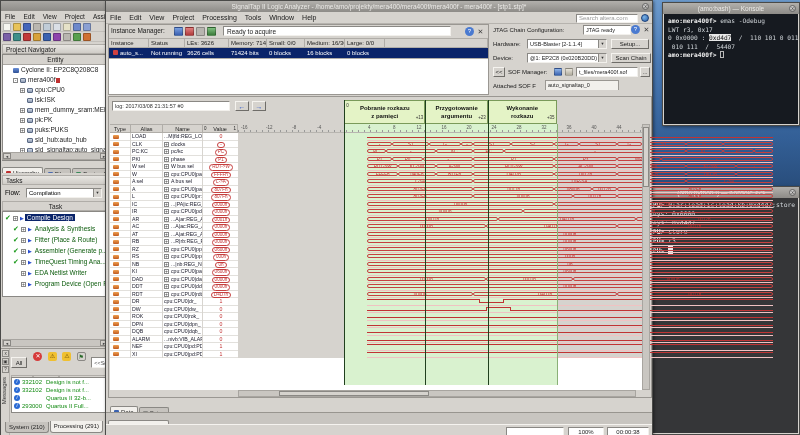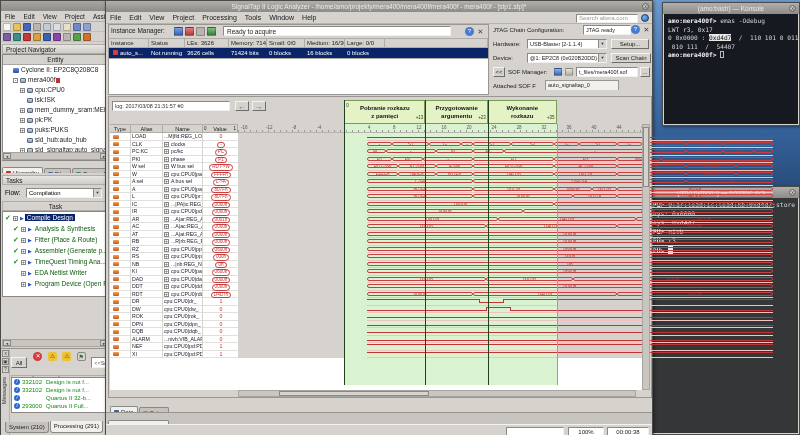--- a/index.html
+++ b/index.html
@@ -220,21 +220,21 @@
 
   <div id="term2" class="win konsole">
     <div class="titlebar">
       <span>(amo:python3) — Konsole &lt;2&gt;</span>
     </div>
     <div class="closebtn" style="right:3px;">x</div>
     <div class="tbody" id="t2body">
         <div class="tl"><span class="prompt">CPU&gt;</span><span> 0;ar;load;ic;load;kb;0xd4d7;store</span></div>
         <div class="tl"><span>Keys: 0x0000</span></div>
         <div class="tl"><span>Keys: 0xd4d7</span></div>
-        <div class="tl"><span class="prompt">CPU&gt;</span><span> nivb</span></div>
+        <div class="tl"><span class="prompt">CPU&gt;</span><span> store</span></div>
         <div class="tl"><span class="prompt">CPU&gt;</span><span> r3</span></div>
         <div class="tl"><span class="prompt">CPU&gt;</span><span> </span><span class="cursor-block"></span></div>
       </div>
   </div>
 
   <div id="term1" class="win konsole">
     <div class="titlebar">
       <span>(amo:bash) — Konsole</span>
     </div>
     <div class="closebtn" style="right:3px;">x</div>

